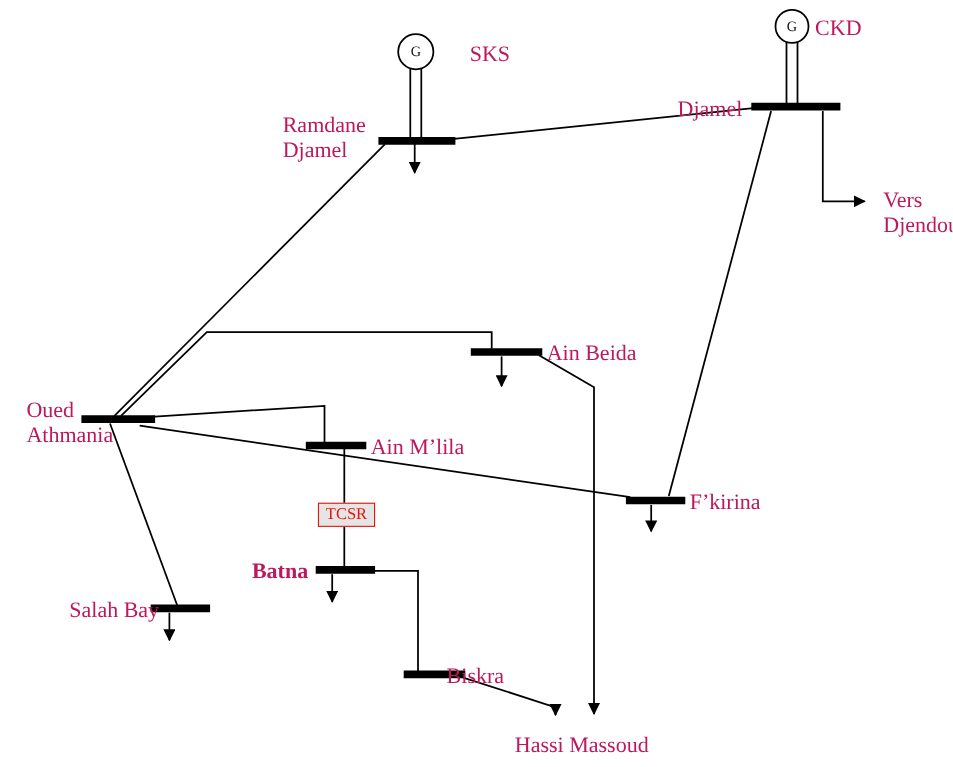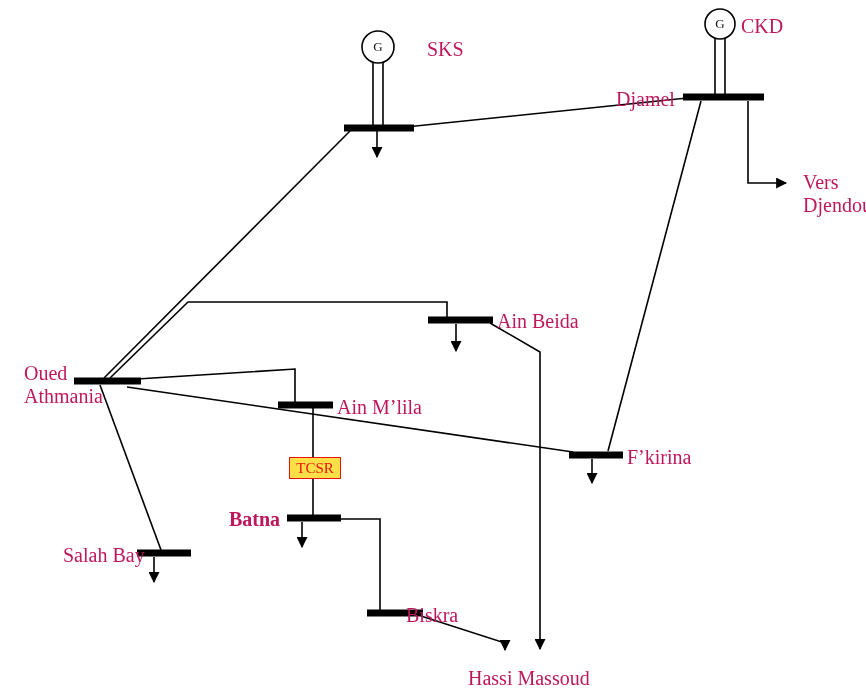--- a/index.html
+++ b/index.html
@@ -25,21 +25,21 @@
     position: absolute;
     transform: translate(-50%, -50%);
     font-size: 13px;
     color: #111111;
   }
   .tcsr-box {
     position: absolute;
     left: 289px; top: 457px;
     width: 52px; height: 22px;
     border: 1.6px solid #e8140c;
-    background: #fde047;
+    background: #e5e5e5;
     display: flex; align-items: center; justify-content: center;
     color: #e8140c;
     font-size: 15px;
   }
 </style>
 </head>
 <body>
 
 <div class="stage">
 
@@ -92,20 +92,21 @@
     <circle cx="378" cy="47" r="16" fill="#ffffff" stroke="#000000" stroke-width="1.6"></circle>
     <circle cx="720" cy="24" r="15" fill="#ffffff" stroke="#000000" stroke-width="1.6"></circle>
   </svg>
 
   <span class="gsym" style="left:378px; top:47px;">G</span>
   <span class="gsym" style="left:720px; top:24px;">G</span>
 
   <span class="lbl" style="left:399px; top:38px;margin-left:28px;">SKS</span>
   <span class="lbl" style="left:741px; top:15px;">CKD</span>
 
+  <span class="lbl wrap" style="left:257px; top:103px; width:80px;">Ramdane Djamel</span>
   <span class="lbl" style="left:616px; top:88px;">Djamel</span>
   <span class="lbl" style="left:497px; top:310px;">Ain Beida</span>
   <span class="lbl wrap" style="left:24px; top:362px; width:66px;">Oued Athmania</span>
   <span class="lbl" style="left:337px; top:396px;font-family:Liberation Serif, serif;">Ain M’lila</span>
   <span class="lbl" style="left:627px; top:446px;">F’kirina</span>
   <span class="lbl" style="left:229px; top:508px;font-weight:bold;">Batna</span>
   <span class="lbl" style="left:63px; top:544px;">Salah Bay</span>
   <span class="lbl" style="left:406px; top:604px;">Biskra</span>
 
   <span class="lbl wrap" style="left:803px; top:171px; width:80px;">Vers Djendouba</span>

